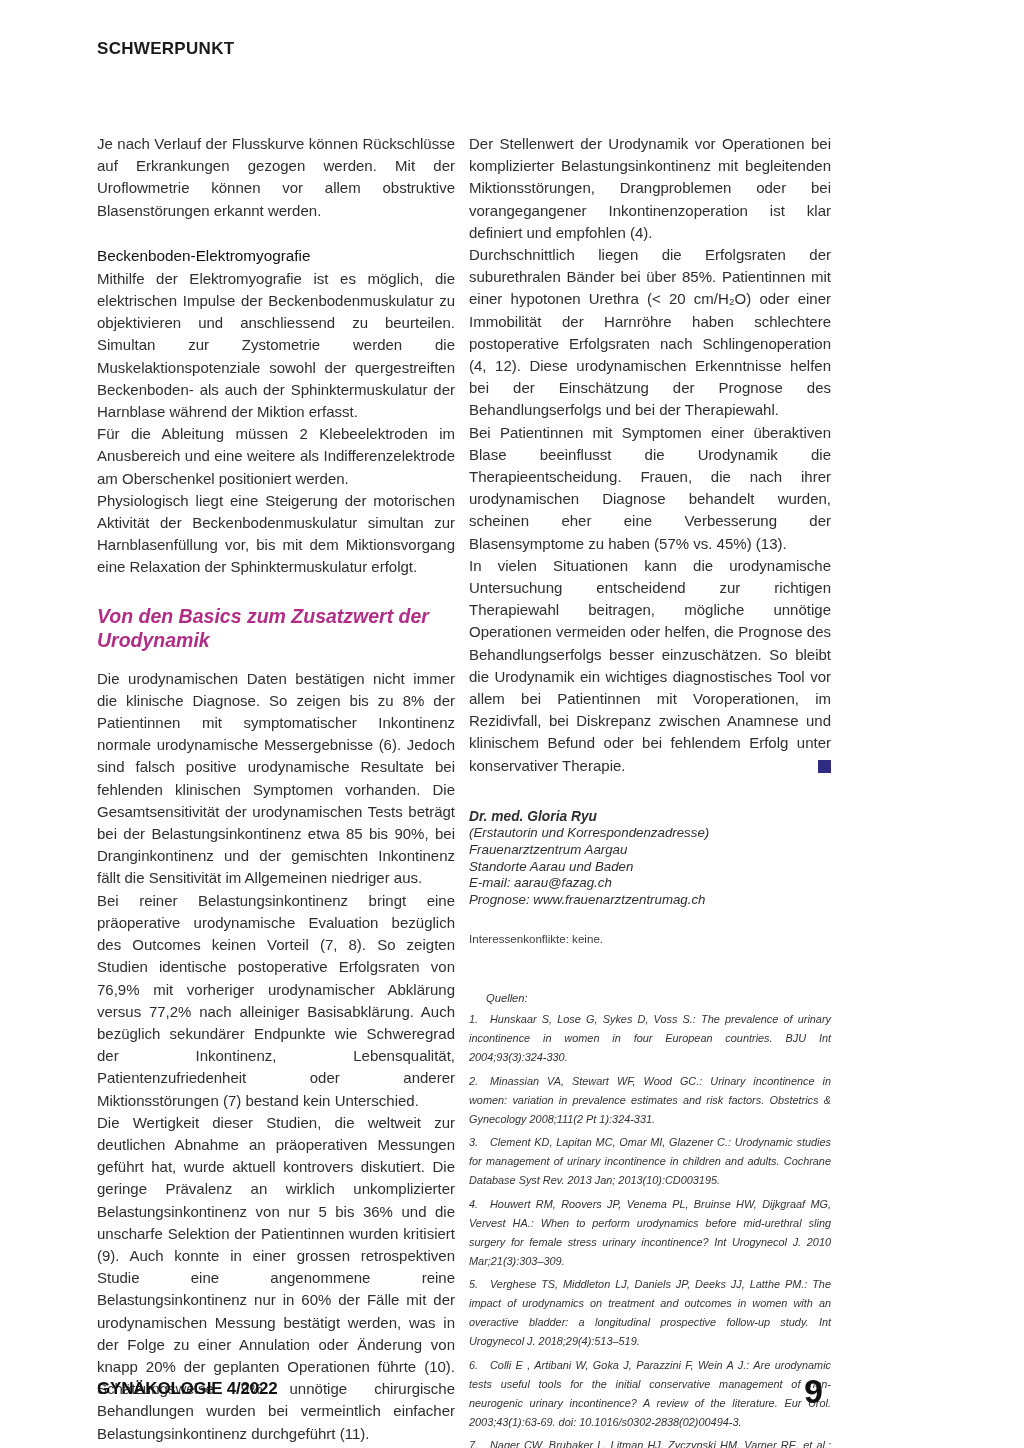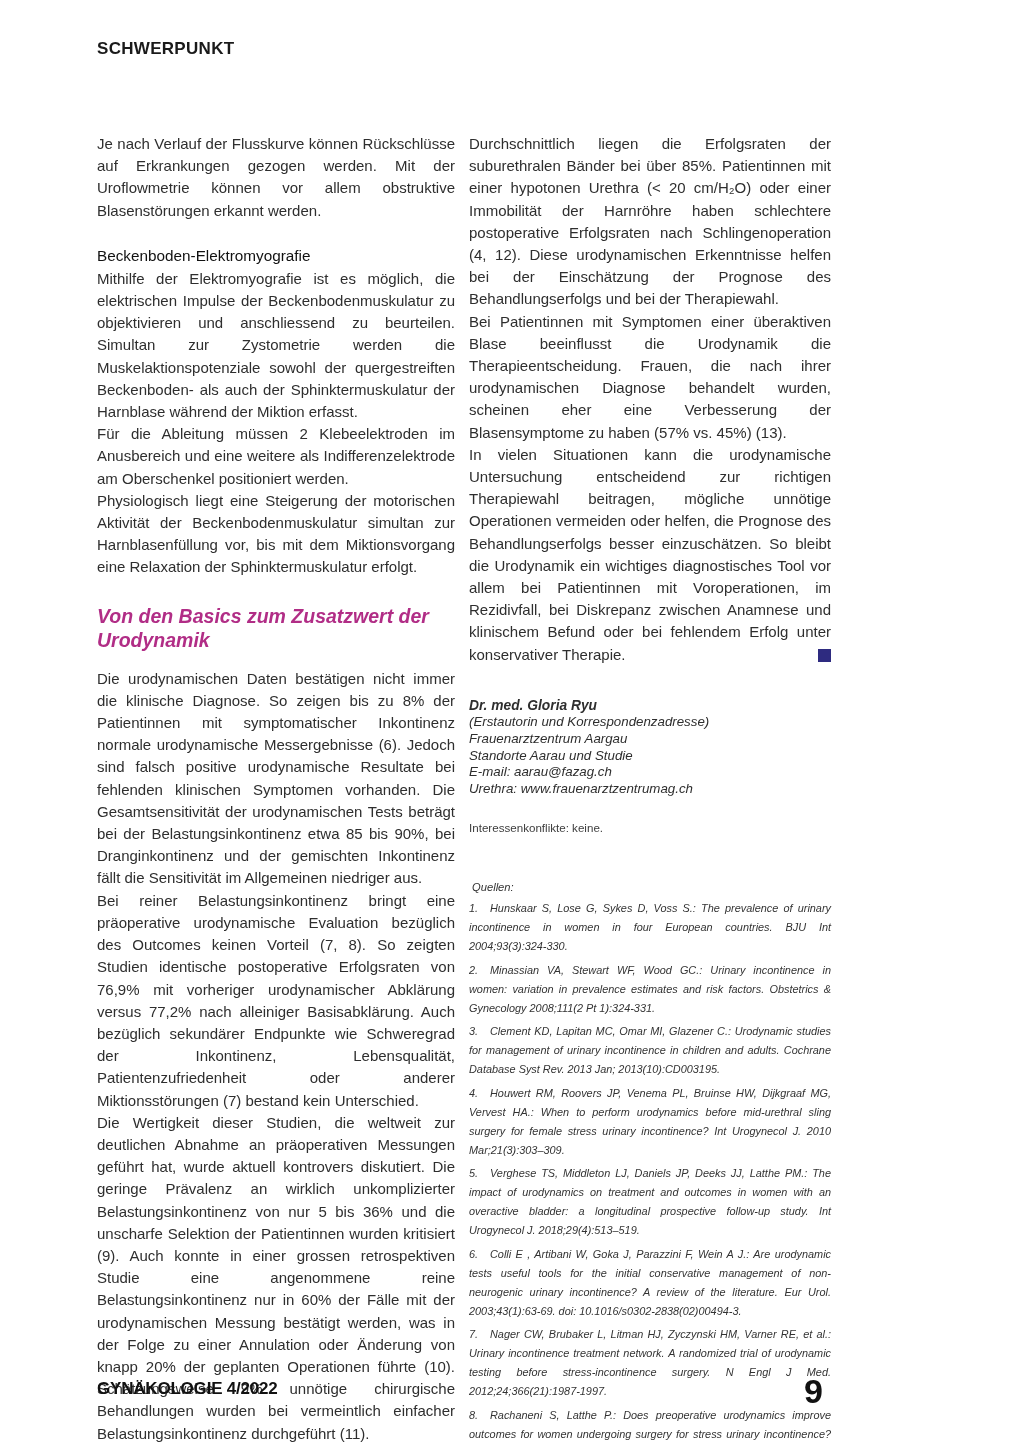--- a/index.html
+++ b/index.html
@@ -32,21 +32,21 @@
   }
   .p-last{position:relative;}
   .endmark{
     position:absolute;right:0;bottom:4px;
     width:13px;height:13px;background:#2e2b80;
   }
   .authorblock{margin-top:32px;font-style:italic;font-size:13.3px;line-height:16.6px;color:#2e2e2e;}
   .authorblock .name{font-weight:bold;font-size:13.8px;}
   .conflicts{margin-top:24px;font-size:11.6px;color:#3d3d3d;}
   .sources{margin-top:47px;}
-  .sources-label{font-style:italic;font-size:11.2px;color:#333;margin:0 0 6px 3px;}
+  .sources-label{font-style:italic;font-size:11.2px;color:#333;margin:0 0 6px 17px;}
   .ref{
     margin:0 0 4.5px 0;font-style:italic;font-size:10.9px;line-height:19px;
     color:#333;text-align:justify;
   }
   .ref .ref-num{display:inline-block;width:21px;font-style:italic;}
   .footer-journal{
     position:absolute;left:97px;top:1379px;
     font-size:17px;font-weight:bold;color:#111;letter-spacing:-0.2px;
   }
   .footer-page{
@@ -65,34 +65,35 @@
   <p class="body">Mithilfe der Elektromyografie ist es möglich, die elektrischen Impulse der Beckenbodenmuskulatur zu objektivieren und anschliessend zu beurteilen. Simultan zur Zystometrie werden die Muskelaktionspotenziale sowohl der quergestreiften Beckenboden- als auch der Sphinktermuskulatur der Harnblase während der Miktion erfasst.</p>
   <p class="body">Für die Ableitung müssen 2 Klebeelektroden im Anusbereich und eine weitere als Indifferenzelektrode am Oberschenkel positioniert werden.</p>
   <p class="body">Physiologisch liegt eine Steigerung der motorischen Aktivität der Beckenbodenmuskulatur simultan zur Harnblasenfüllung vor, bis mit dem Miktionsvorgang eine Relaxation der Sphinktermuskulatur erfolgt.</p>
   <h2 class="magenta">Von den Basics zum Zusatzwert der Urodynamik</h2>
   <p class="body">Die urodynamischen Daten bestätigen nicht immer die klinische Diagnose. So zeigen bis zu 8% der Patientinnen mit symptomatischer Inkontinenz normale urodynamische Messergebnisse (6). Jedoch sind falsch positive urodynamische Resultate bei fehlenden klinischen Symptomen vorhanden. Die Gesamtsensitivität der urodynamischen Tests beträgt bei der Belastungsinkontinenz etwa 85 bis 90%, bei Dranginkontinenz und der gemischten Inkontinenz fällt die Sensitivität im Allgemeinen niedriger aus.</p>
   <p class="body">Bei reiner Belastungsinkontinenz bringt eine präoperative urodynamische Evaluation bezüglich des Outcomes keinen Vorteil (7, 8). So zeigten Studien identische postoperative Erfolgsraten von 76,9% mit vorheriger urodynamischer Abklärung versus 77,2% nach alleiniger Basisabklärung. Auch bezüglich sekundärer Endpunkte wie Schweregrad der Inkontinenz, Lebensqualität, Patientenzufriedenheit oder anderer Miktionsstörungen (7) bestand kein Unterschied.</p>
   <p class="body">Die Wertigkeit dieser Studien, die weltweit zur deutlichen Abnahme an präoperativen Messungen geführt hat, wurde aktuell kontrovers diskutiert. Die geringe Prävalenz an wirklich unkomplizierter Belastungsinkontinenz von nur 5 bis 36% und die unscharfe Selektion der Patientinnen wurden kritisiert (9). Auch konnte in einer grossen retrospektiven Studie eine angenommene reine Belastungsinkontinenz nur in 60% der Fälle mit der urodynamischen Messung bestätigt werden, was in der Folge zu einer Annulation oder Änderung von knapp 20% der geplanten Operationen führte (10). Schätzungsweise 9% unnötige chirurgische Behandlungen wurden bei vermeintlich einfacher Belastungsinkontinenz durchgeführt (11).</p>
 </div>
 
 <div class="col col-right">
+  <p class="body">Der Stellenwert der Urodynamik vor Operationen bei komplizierter Belastungsinkontinenz mit begleitenden Miktionsstörungen, Drangproblemen oder bei vorangegangener Inkontinenzoperation ist klar definiert und empfohlen (4).</p>
   <p class="body">Durchschnittlich liegen die Erfolgsraten der suburethralen Bänder bei über 85%. Patientinnen mit einer hypotonen Urethra (&lt; 20 cm/H₂O) oder einer Immobilität der Harnröhre haben schlechtere postoperative Erfolgsraten nach Schlingenoperation (4, 12). Diese urodynamischen Erkenntnisse helfen bei der Einschätzung der Prognose des Behandlungserfolgs und bei der Therapiewahl.</p>
   <p class="body">Bei Patientinnen mit Symptomen einer überaktiven Blase beeinflusst die Urodynamik die Therapieentscheidung. Frauen, die nach ihrer urodynamischen Diagnose behandelt wurden, scheinen eher eine Verbesserung der Blasensymptome zu haben (57% vs. 45%) (13).</p>
   <div class="p-last">
     <p class="body">In vielen Situationen kann die urodynamische Untersuchung entscheidend zur richtigen Therapiewahl beitragen, mögliche unnötige Operationen vermeiden oder helfen, die Prognose des Behandlungserfolgs besser einzuschätzen. So bleibt die Urodynamik ein wichtiges diagnostisches Tool vor allem bei Patientinnen mit Voroperationen, im Rezidivfall, bei Diskrepanz zwischen Anamnese und klinischem Befund oder bei fehlendem Erfolg unter konservativer Therapie.</p>
     <span class="endmark"></span>
   </div>
 
   <div class="authorblock">
     <div class="name">Dr. med. Gloria Ryu</div>
     <div>(Erstautorin und Korrespondenzadresse)</div>
     <div>Frauenarztzentrum Aargau</div>
-    <div>Standorte Aarau und Studie</div>
+    <div>Standorte Aarau und Baden</div>
     <div>E-mail: aarau@fazag.ch</div>
-    <div>Urethra: www.frauenarztzentrumag.ch</div>
+    <div>Prognose: www.frauenarztzentrumag.ch</div>
   </div>
 
   <div class="conflicts">Interessenkonflikte: keine.</div>
 
   <div class="sources">
     <p class="sources-label">Quellen:</p>
     <p class="ref"><span class="ref-num">1.</span><span>Hunskaar S, Lose G, Sykes D, Voss S.: The prevalence of urinary incontinence in women in four European countries. BJU Int 2004;93(3):324-330.</span></p>
     <p class="ref"><span class="ref-num">2.</span><span>Minassian VA, Stewart WF, Wood GC.: Urinary incontinence in women: variation in prevalence estimates and risk factors. Obstetrics &amp; Gynecology 2008;111(2 Pt 1):324-331.</span></p>
     <p class="ref"><span class="ref-num">3.</span><span>Clement KD, Lapitan MC, Omar MI, Glazener C.: Urodynamic studies for management of urinary incontinence in children and adults. Cochrane Database Syst Rev. 2013 Jan; 2013(10):CD003195.</span></p>
     <p class="ref"><span class="ref-num">4.</span><span>Houwert RM, Roovers JP, Venema PL, Bruinse HW, Dijkgraaf MG, Vervest HA.: When to perform urodynamics before mid-urethral sling surgery for female stress urinary incontinence? Int Urogynecol J. 2010 Mar;21(3):303–309.</span></p>

